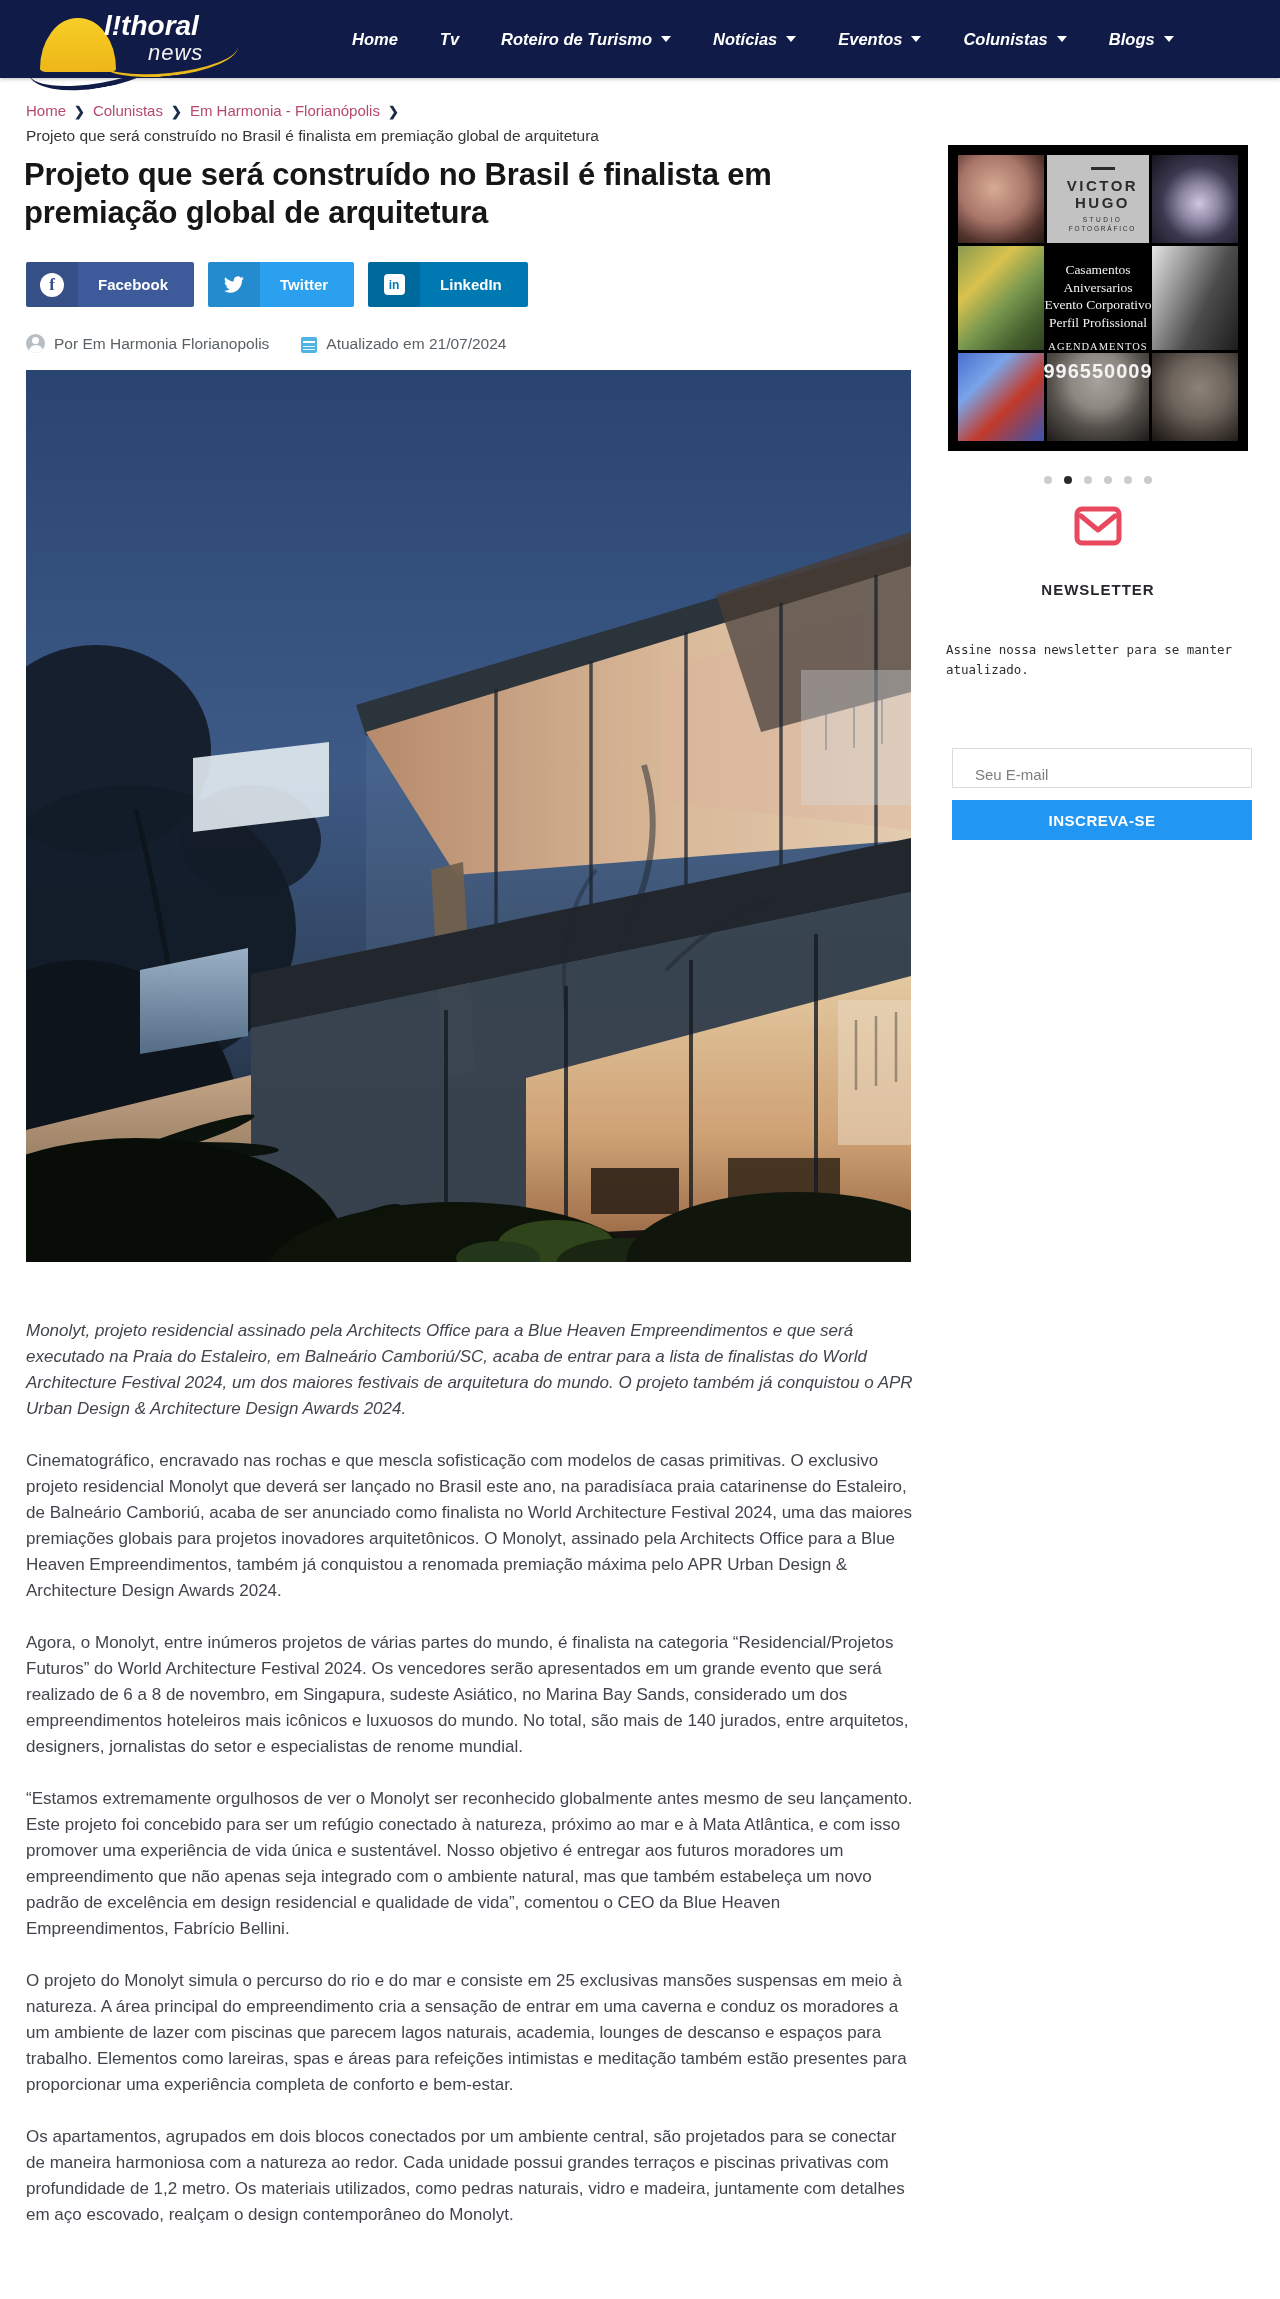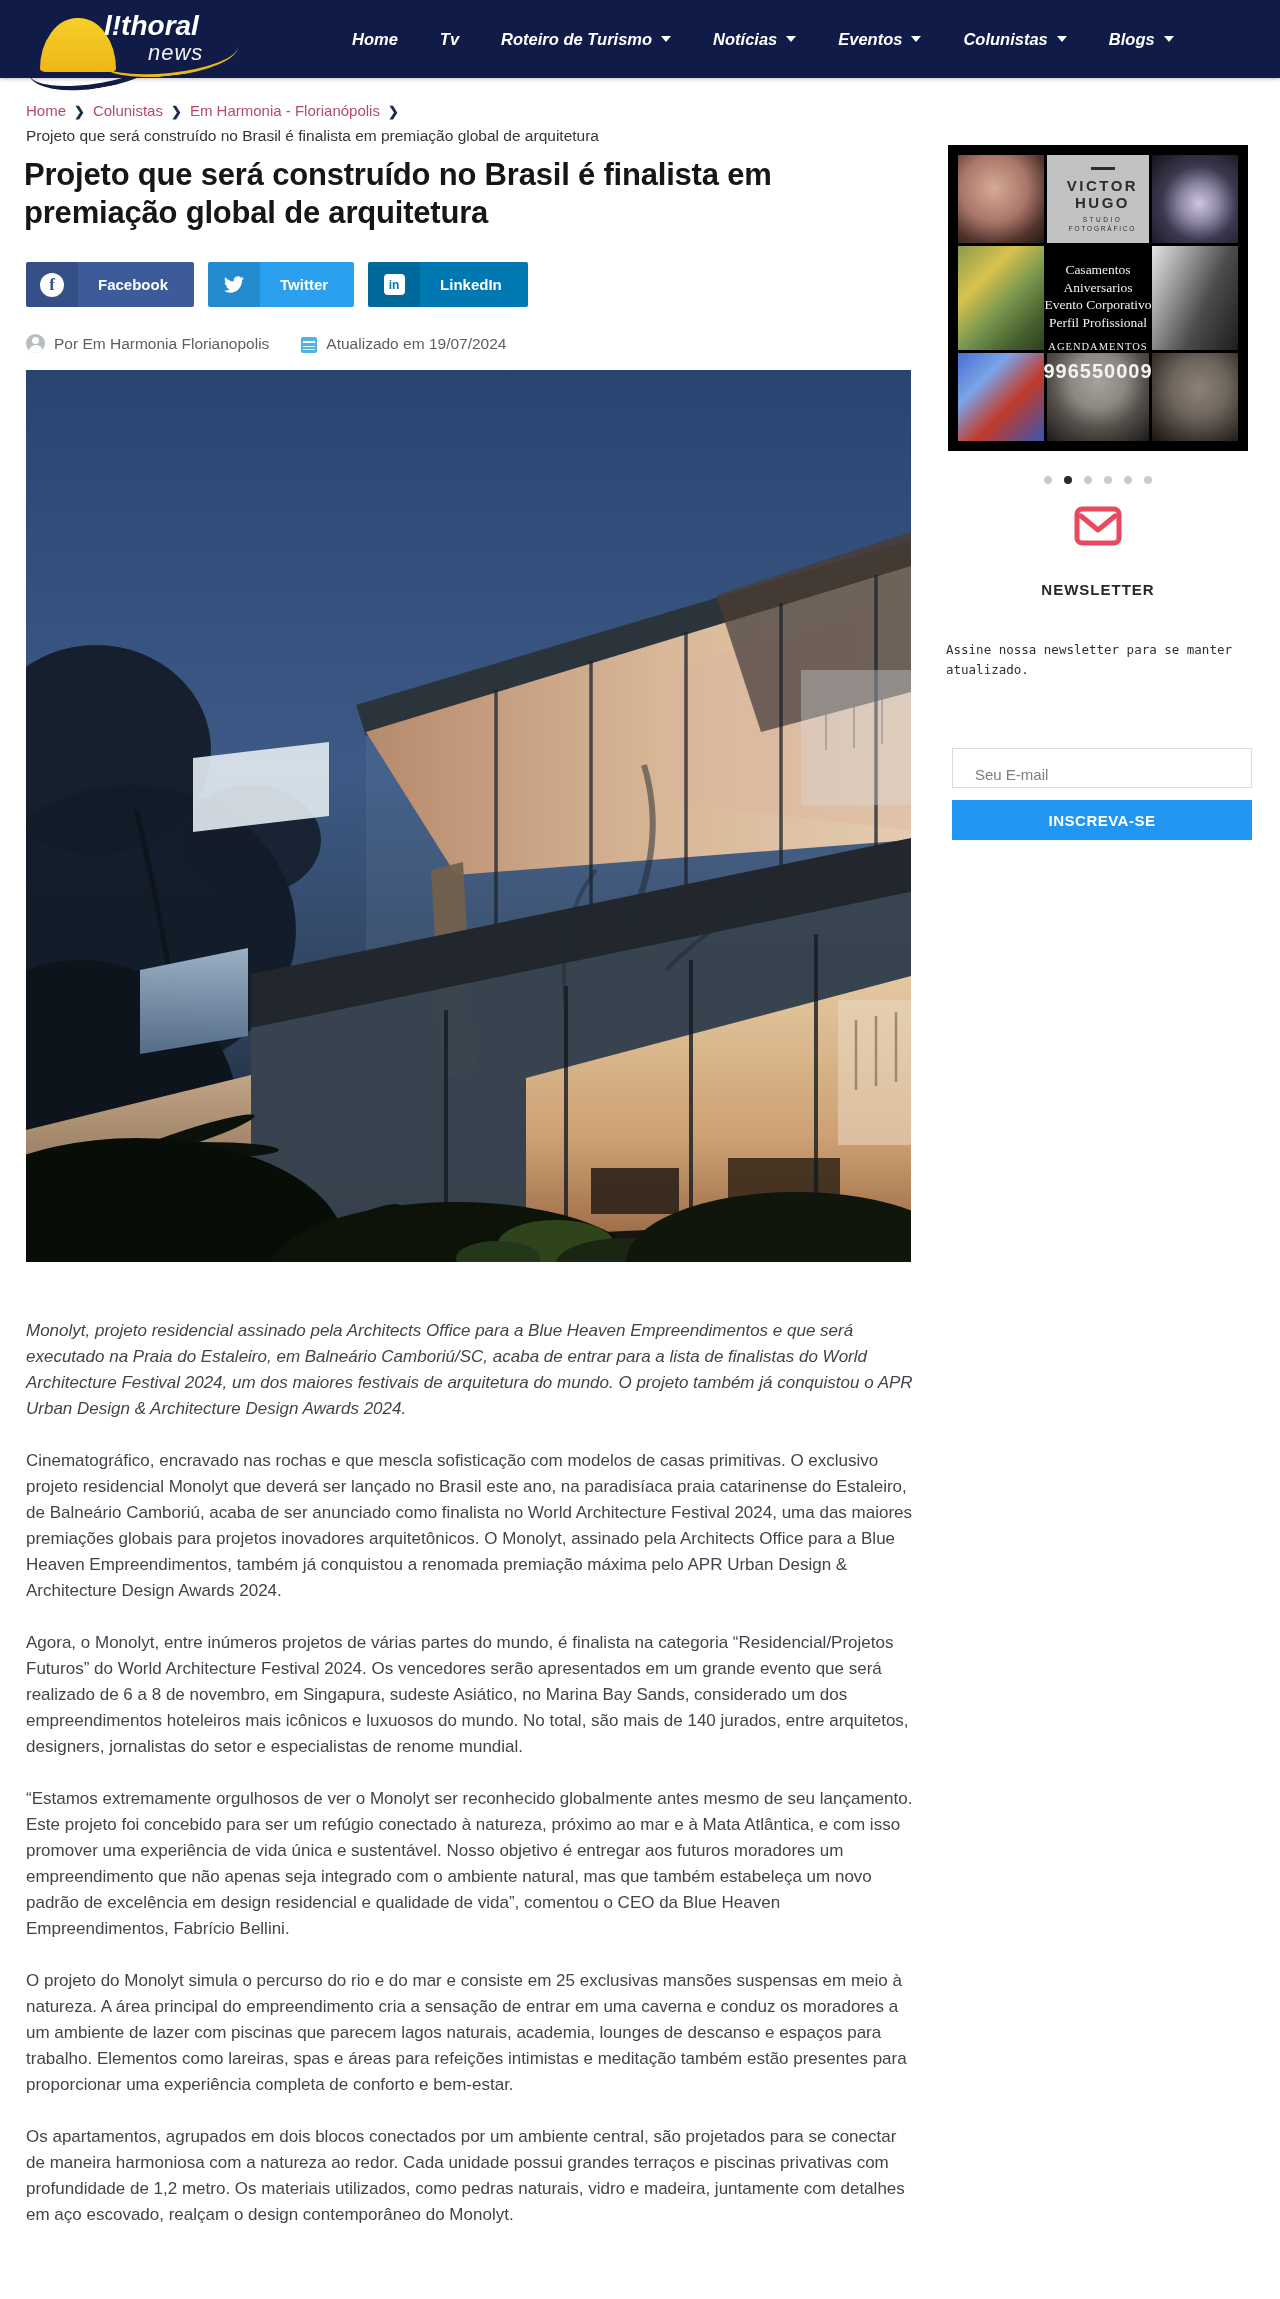--- a/index.html
+++ b/index.html
@@ -262,21 +262,21 @@
 </div>
 
 <div class="byline-row">
   <span class="byline-group">
     <span class="avatar-ic"></span>
     <span>Por Em Harmonia Florianopolis</span>
   </span>
   <span class="byline-gap"></span>
   <span class="byline-group">
     <span class="cal-ic"></span>
-    <span>Atualizado em 19/07/2024</span>
+    <span>Atualizado em 21/07/2024</span>
   </span>
 </div>
 
 <div class="hero">
   <svg viewBox="0 0 885 892">
     <defs>
       <linearGradient id="skyG" x1="0" y1="0" x2="0" y2="1">
         <stop offset="0" stop-color="#2a4472"></stop>
           <stop offset="0.45" stop-color="#3d5a86"></stop>
         <stop offset="0.7" stop-color="#31445f"></stop>

